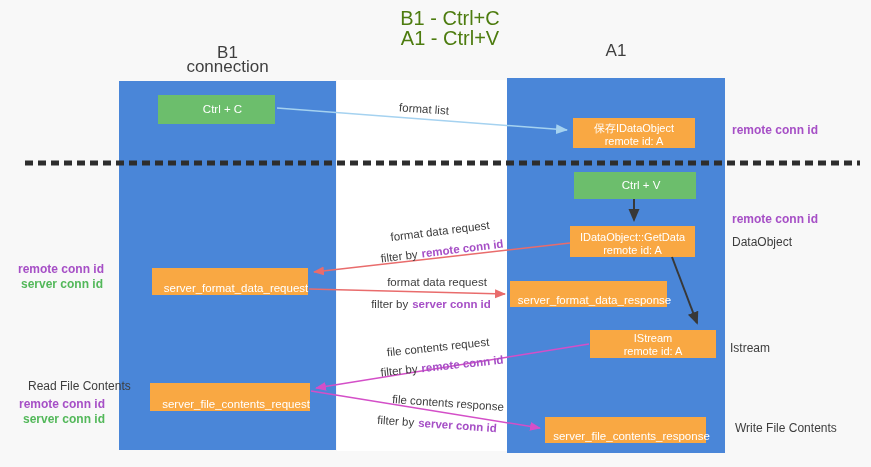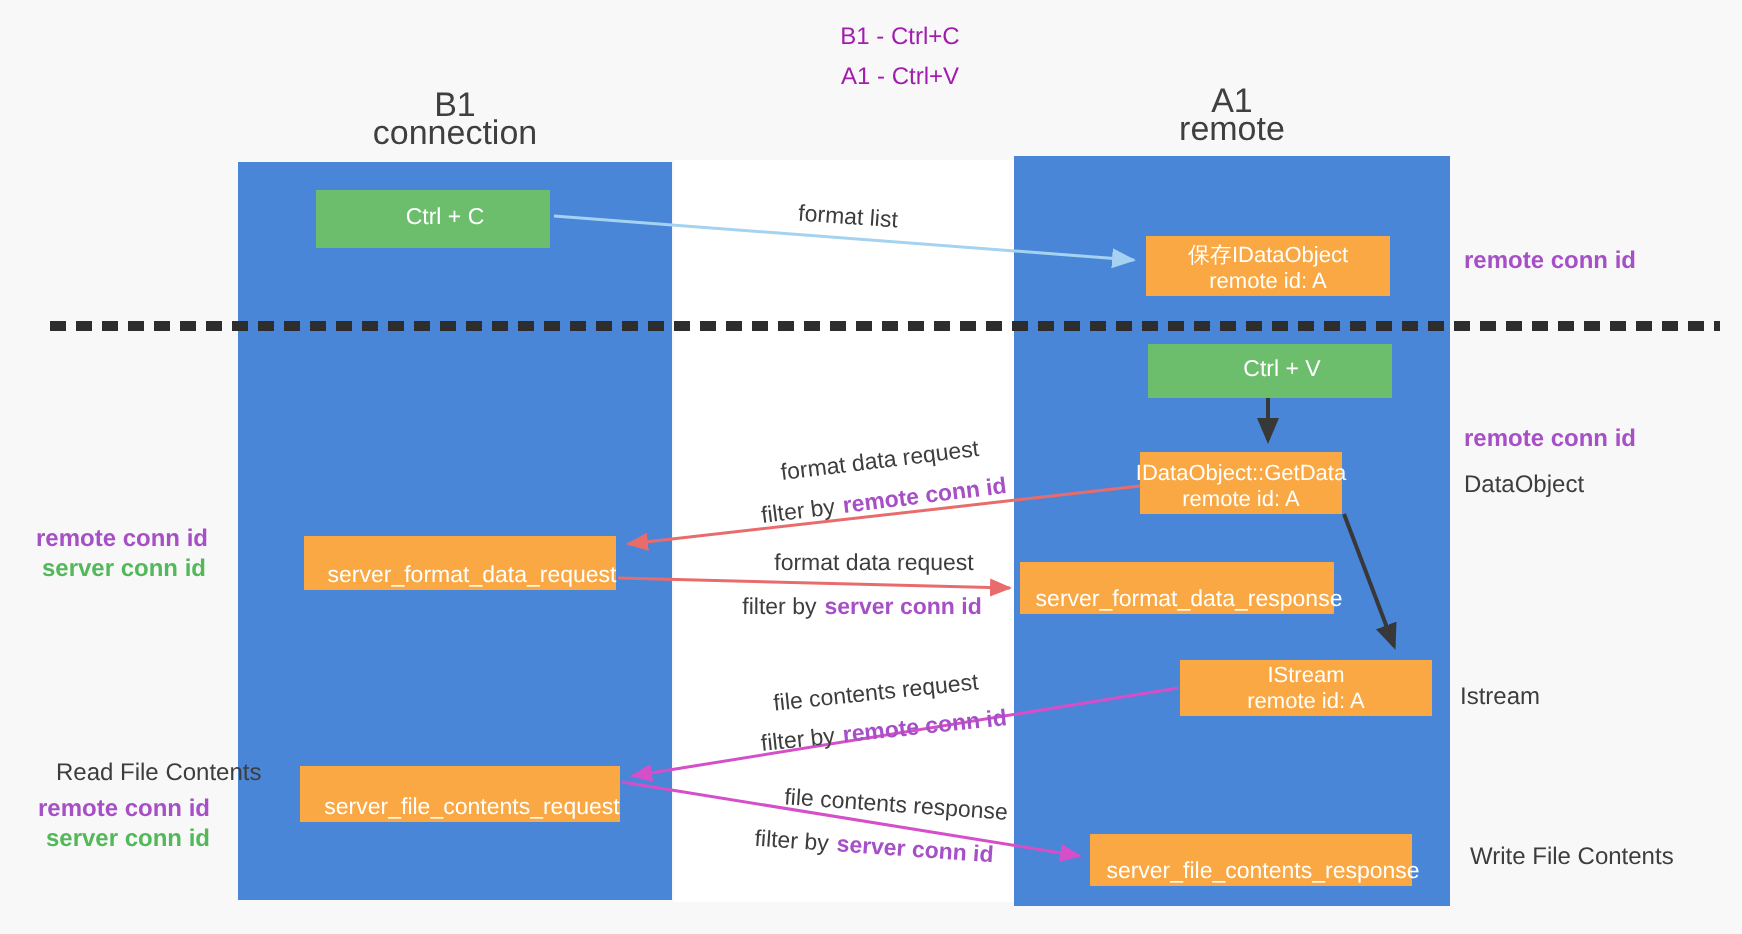--- a/index.html
+++ b/index.html
@@ -5,21 +5,21 @@
   * { margin:0; padding:0; box-sizing:border-box; }
   html,body { background:#f8f8f8; }
   .canvas {
     position:relative; width:871px; height:467px;
     background:#f8f8f8; overflow:hidden;
     font-family:"Liberation Sans", sans-serif;
     color:#3d3d3d;
   }
   .title {
     position:absolute; left:350px; top:8px; width:200px;
-    text-align:center; font-size:12px; line-height:20px; color:#a21caf; z-index:5;
+    text-align:center; font-size:20px; line-height:20px; color:#4d7c0f; z-index:5;
   }
   .col-header {
     position:absolute; text-align:center; font-size:17px; line-height:14px;
     color:#3f3f3f; z-index:5;
   }
   .mid-band { position:absolute; left:337px; top:80px; width:170px; height:371px; background:#ffffff; z-index:1; }
   .col { position:absolute; background:#4a86d8; z-index:2; }
   .col-left  { left:119px; top:81px; width:217px; height:369px; }
   .col-right { left:507px; top:78px; width:218px; height:375px; }
   .arrow-layer { position:absolute; left:0; top:0; width:871px; height:467px; z-index:4; pointer-events:none; }
@@ -55,21 +55,20 @@
     <div>B1 - Ctrl+C</div>
     <div>A1 - Ctrl+V</div>
   </div>
 
   <div class="col-header" style="left:119px; top:46px; width:217px;">
     <div>B1</div>
     <div>connection</div>
   </div>
   <div class="col-header" style="left:507px; top:44px; width:218px;">
     <div>A1</div>
-    <div>remote</div>
   </div>
 
   <div class="mid-band"></div>
   <div class="col col-left"></div>
   <div class="col col-right"></div>
 
   <svg class="arrow-layer" viewBox="0 0 871 467">
     <defs>
       <marker id="m-blue" markerUnits="userSpaceOnUse" markerWidth="13" markerHeight="11" refX="11" refY="5" orient="auto">
         <path d="M0,0 L12,5 L0,10 z" fill="#a5d2f0"></path>
@@ -100,21 +99,21 @@
 
   <div class="box orange" style="left:573px; top:118px; width:122px; height:30px;">
     <span>保存IDataObject</span>
     <span>remote id: A</span>
   </div>
 
   <div class="box green single" style="left:574px; top:172px; width:122px; height:27px;">
     <span>Ctrl + V</span>
   </div>
 
-  <div class="box orange" style="left:570px; top:226px; width:101px; height:31px;">
+  <div class="box orange" style="left:570px; top:226px; width:125px; height:31px;">
     <span>IDataObject::GetData</span>
     <span>remote id: A</span>
   </div>
 
   <div class="box orange single" style="left:152px; top:268px; width:156px; height:27px;">
     <span>server_format_data_request</span>
   </div>
 
   <div class="box orange single" style="left:510px; top:281px; width:157px; height:26px;">
     <span>server_format_data_response</span>

